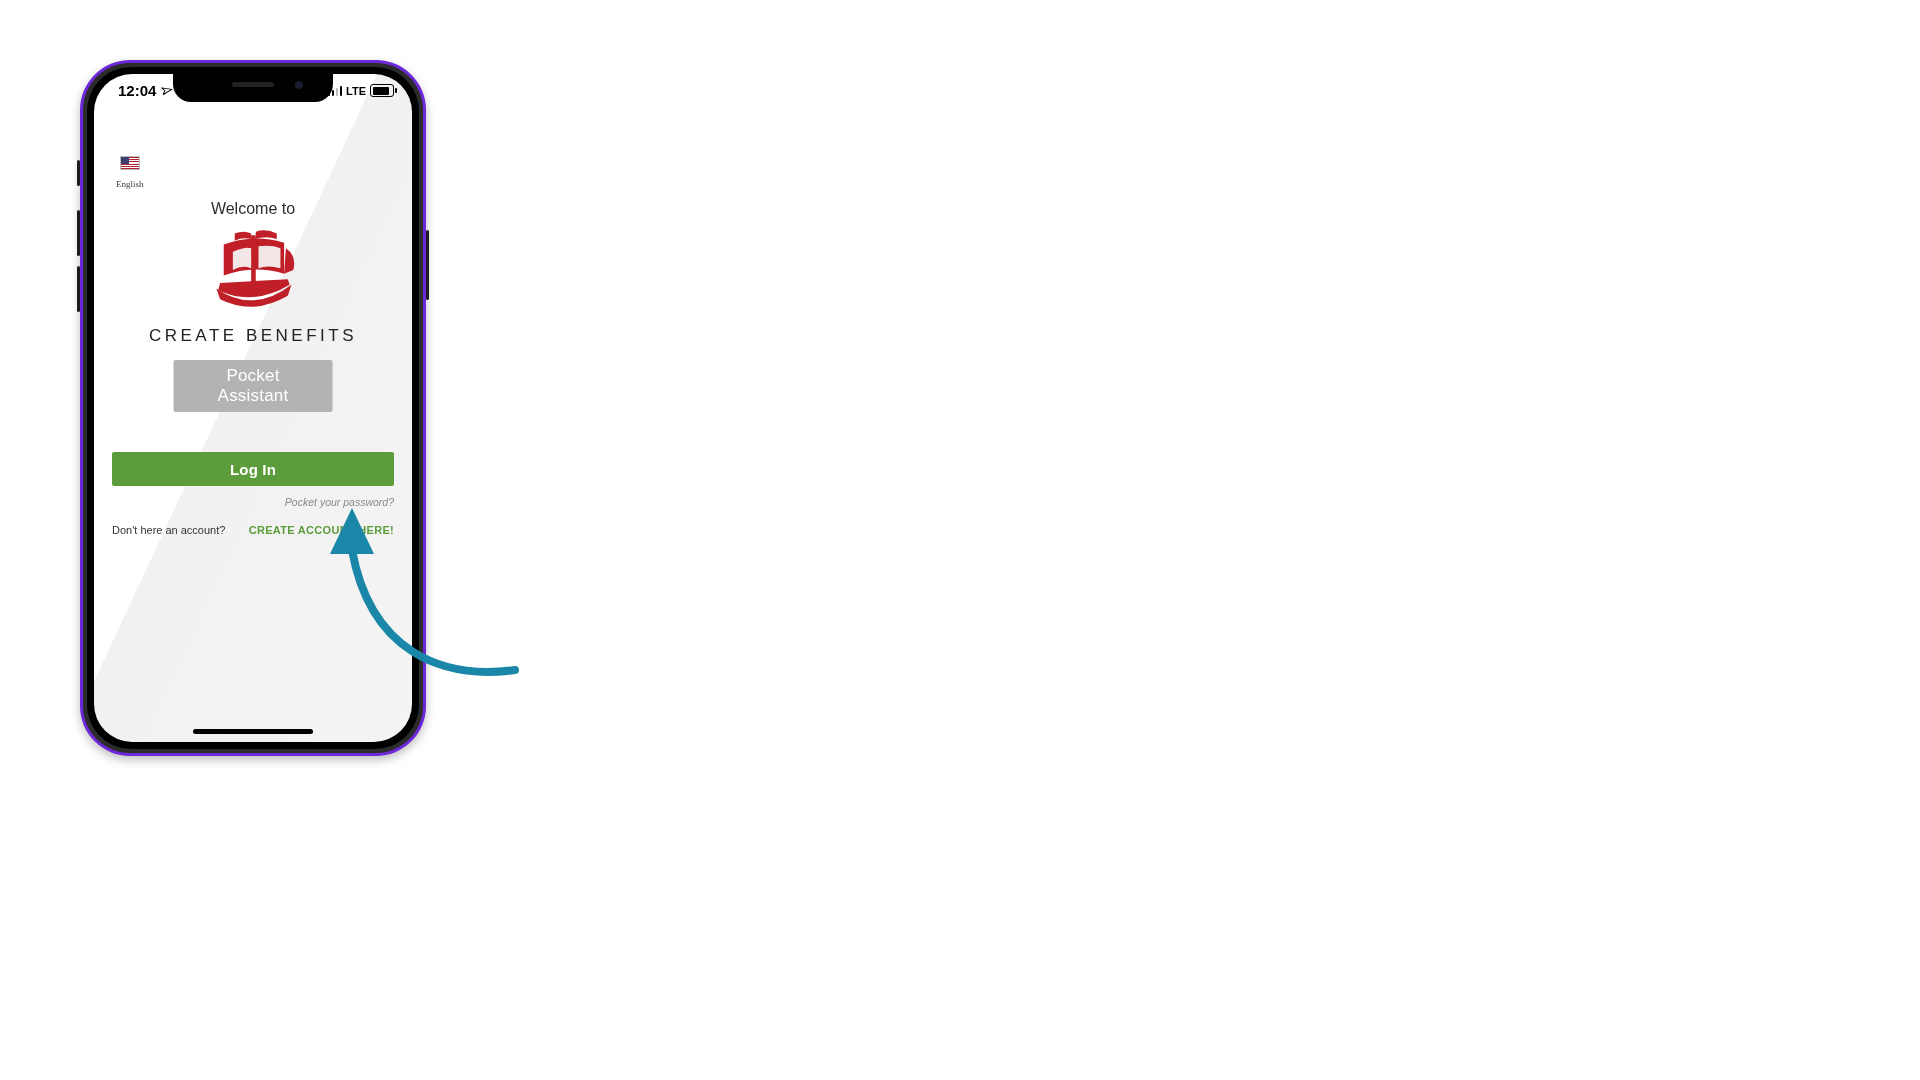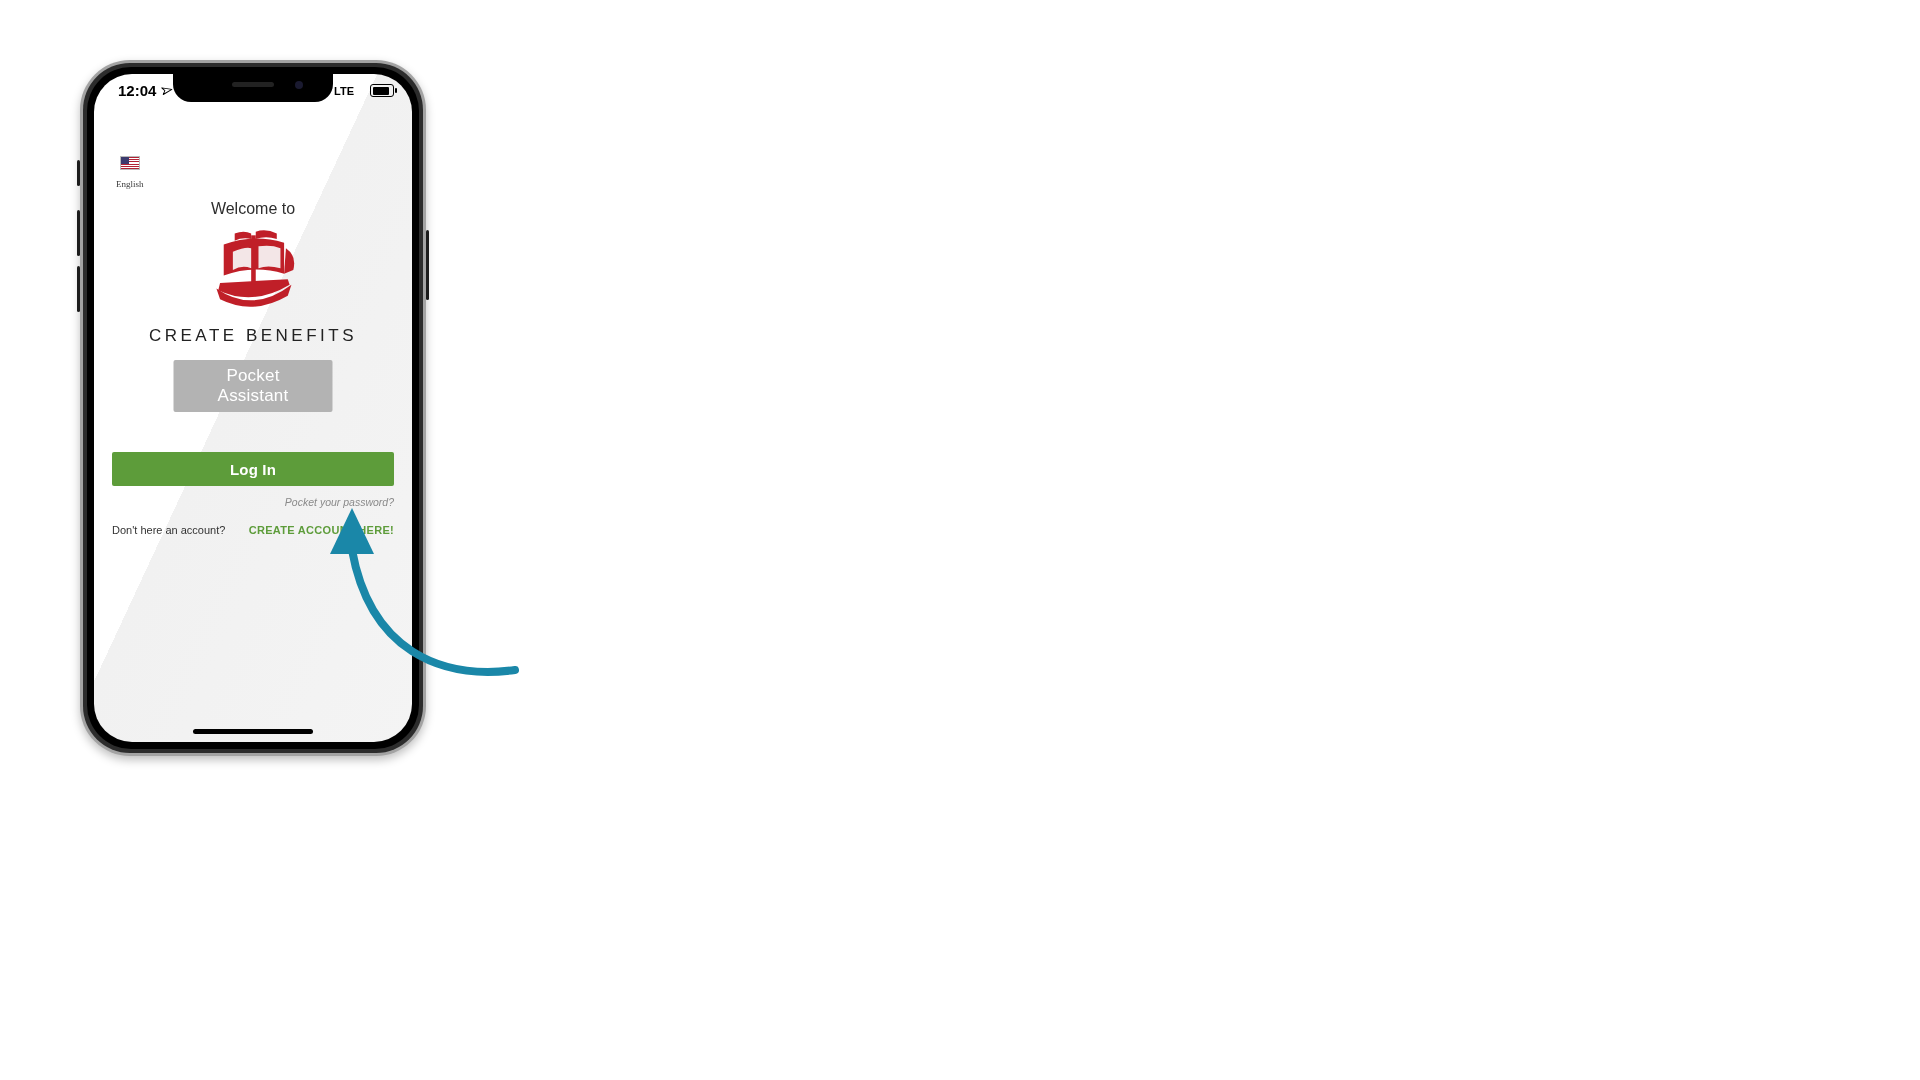--- a/index.html
+++ b/index.html
@@ -2,21 +2,21 @@
 <html><head>
 <meta charset="utf-8">
 <style>
   html,body{margin:0;padding:0;width:1920px;height:1080px;background:#ffffff;font-family:-apple-system,"Helvetica Neue",Arial,sans-serif;overflow:hidden;-webkit-font-smoothing:antialiased;}
 
   
   .canvas{position:absolute;left:0;top:0;width:1920px;height:1080px;background:#ffffff;}
 
   
   .phone-wrap{position:absolute;left:80px;top:60px;width:346px;height:696px;}
-  .phone-outer{width:346px;height:696px;border-radius:50px;background:#a3a3a3;box-shadow:0 4px 10px rgba(0,0,0,0.25);position:relative;}
+  .phone-outer{width:346px;height:696px;border-radius:50px;background:#6d28d9;box-shadow:0 4px 10px rgba(0,0,0,0.25);position:relative;}
   .phone-shine{position:absolute;left:3px;top:3px;right:3px;bottom:3px;border-radius:47px;background:#2c2c2c;}
   .phone-inner{position:absolute;left:7px;top:7px;right:7px;bottom:7px;border-radius:44px;background:#000;}
   .screen{position:absolute;left:14px;top:14px;right:14px;bottom:14px;border-radius:38px;overflow:hidden;
           background:#f7f7f7;
           background-image:linear-gradient(115deg,#ffffff 0%,#ffffff 45%,#f1f1f1 45%,#f4f4f4 100%);
           }
   
   .side-btn{position:absolute;background:#1c1c1c;border-radius:2px;}
   .sb-silence{left:-3px;top:100px;width:3px;height:26px;}
   .sb-vol-up{left:-3px;top:150px;width:3px;height:46px;}
@@ -24,21 +24,21 @@
   .sb-power{right:-3px;top:170px;width:3px;height:70px;}
 
   
   .notch{position:absolute;top:0;left:50%;transform:translateX(-50%);width:160px;height:28px;background:#000;border-bottom-left-radius:18px;border-bottom-right-radius:18px;z-index:30;}
   .notch .speaker{position:absolute;top:8px;left:50%;transform:translateX(-50%);width:42px;height:5px;border-radius:3px;background:#222;}
   .notch .cam{position:absolute;top:7px;right:30px;width:8px;height:8px;border-radius:50%;background:#1a1a30;}
 
   
   .status-bar{position:absolute;top:8px;left:0;right:0;height:22px;z-index:20;font-weight:600;color:#000;}
   .status-left{position:absolute;left:24px;top:0;font-size:15px;display:flex;align-items:center;gap:4px;}
-  .status-right{position:absolute;right:18px;top:2px;display:flex;align-items:center;gap:16px;font-size:11px;font-weight:700;}
+  .status-right{position:absolute;right:18px;top:2px;display:flex;align-items:center;gap:4px;font-size:11px;font-weight:700;}
   .nav-arrow{display:inline-block;transform:rotate(35deg);}
 
   .signal-bars{display:inline-flex;align-items:flex-end;gap:1.5px;height:11px;}
   .signal-bars span{display:inline-block;width:2.5px;background:#000;border-radius:1px;}
   .signal-bars span:nth-child(1){height:4px;}
   .signal-bars span:nth-child(2){height:6px;}
   .signal-bars span:nth-child(3){height:8px;background:#bbb;}
   .signal-bars span:nth-child(4){height:10px;}
 
   .battery{display:inline-block;width:22px;height:11px;border:1.5px solid #000;border-radius:3px;position:relative;}

